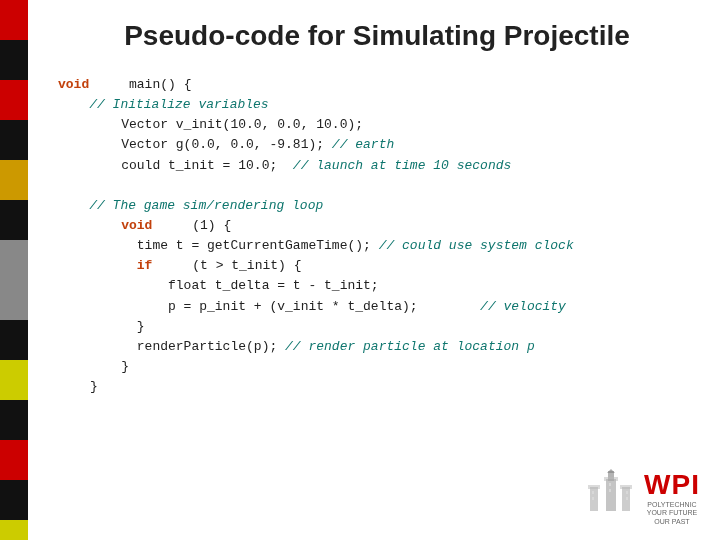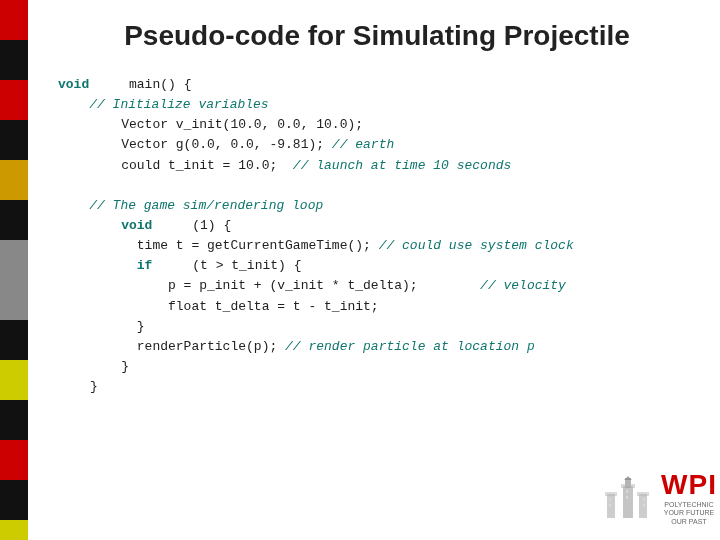--- a/index.html
+++ b/index.html
@@ -49,21 +49,21 @@
     
     .code-block {
       font-family: 'Courier New', Courier, monospace;
       font-size: 13px;
       line-height: 1.55;
       color: #222222;
     }
 
     .code-block .keyword {
       font-weight: bold;
-      color: #0f766e;
+      color: #c2410c;
     }
 
     .code-block .comment {
       font-style: italic;
       color: #0f766e;
     }
 
     .code-block .normal {
       color: #222222;
       margin-left: 32px;
@@ -71,23 +71,22 @@
 
     .code-line {
       display: block;
       white-space: pre;
     }
 
     
     .logo-area {
       position: absolute;
       bottom: 14px;
-      right: 1px;
+      right: 18px;
       display: flex;
-      align-items: center;
       gap: 6px;
     }
 
     .wpi-building {
       width: 52px;
       height: 42px;
       opacity: 0.7;
     }
 
     .wpi-text {
@@ -155,23 +154,23 @@
     <span class="code-line"> </span>
 
     <span class="code-line"><span class="comment">    // The game sim/rendering loop</span></span>
 
     <span class="code-line"><span class="normal">    </span><span class="keyword">void</span><span class="normal"> (1) {</span></span>
 
     <span class="code-line"><span class="normal">      time t = getCurrentGameTime(); </span><span class="comment">// could use system clock</span></span>
 
     <span class="code-line"><span class="normal">      </span><span class="keyword">if</span><span class="normal"> (t &gt; t_init) {</span></span>
 
+    <span class="code-line"><span class="normal">          float t_delta = t - t_init;</span></span>
+
     <span class="code-line"><span class="normal">          p = p_init + (v_init * t_delta);        </span><span class="comment">// velocity</span></span>
-
-    <span class="code-line"><span class="normal">          float t_delta = t - t_init;</span></span>
 
 
     <span class="code-line"><span class="normal">      }</span></span>
 
     <span class="code-line"><span class="normal">      renderParticle(p); </span><span class="comment">// render particle at location p</span></span>
 
     <span class="code-line"><span class="normal">    }</span></span>
 
     <span class="code-line"><span class="normal">}</span></span>
 

